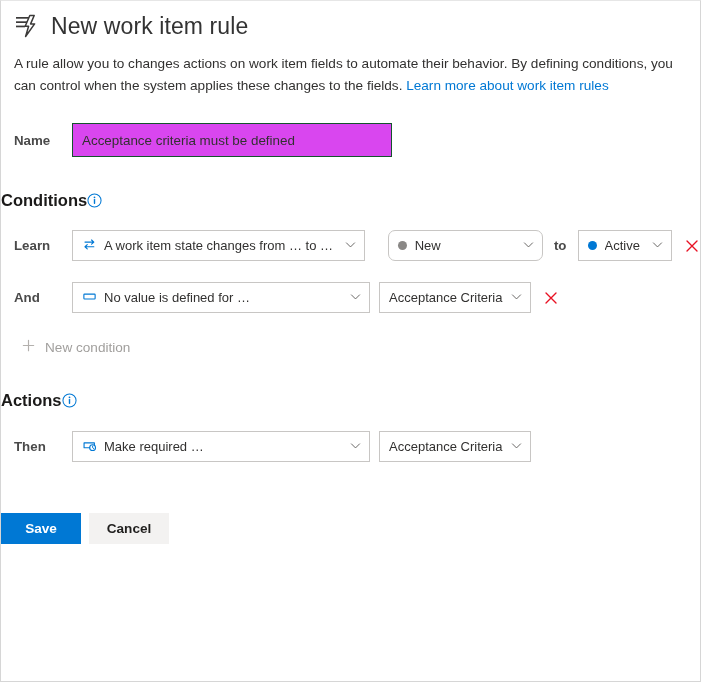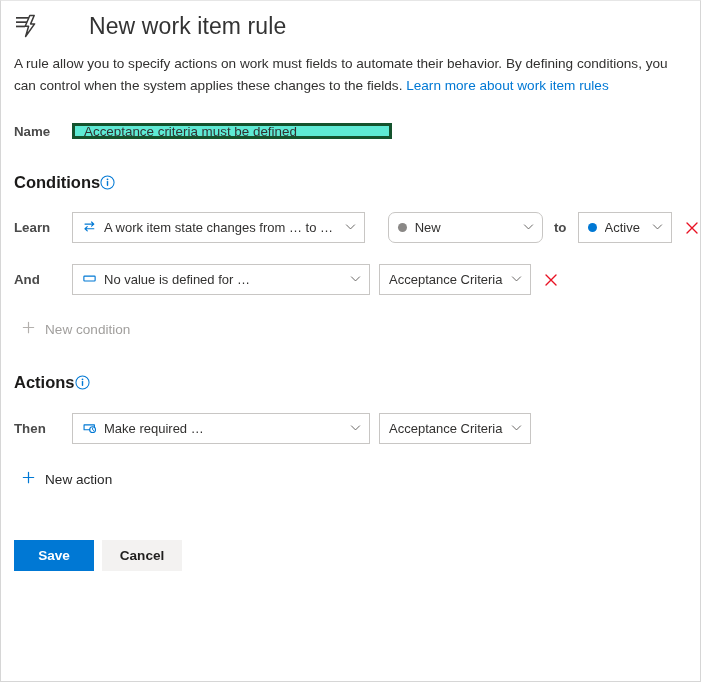--- a/index.html
+++ b/index.html
@@ -31,21 +31,20 @@
     padding: 12px 0 0 13px;
   }
   .rule-icon { width: 26px; height: 26px; display: block; flex: none; }
   .page-title {
     font-size: 23px;
     font-weight: 400;
     color: #333333;
     letter-spacing: 0.1px;
     line-height: 1;
     white-space: nowrap;
-    margin-left: 38px;
   }
 
   .desc {
     margin: 14px 13px 0 13px;
     font-size: 13.6px;
     line-height: 22px;
     color: #323130;
     max-width: 660px;
   }
   .desc a {
@@ -62,36 +61,36 @@
   .row-label {
     font-size: 13.3px;
     font-weight: bold;
     color: #4a4a4a;
     width: 58px;
     flex: none;
   }
 
   
   .text-input {
-    height: 16px;
+    height: 34px;
     width: 320px;
-    border: 3px solid #14532d;
-    background: #5eead4;
+    border: 1px solid #14532d;
+    background: #d946ef;
     font-family: "Liberation Sans", sans-serif;
     font-size: 13.4px;
     color: #323130;
     padding: 0 9px;
     outline: none;
   }
 
   
   .section-head {
     display: flex;
     align-items: center;
-    padding-left: 13px;
+    padding-left: 0;
     font-size: 16.5px;
     font-weight: bold;
     color: #1b1a19;
   }
   .info-icon { width: 15px; height: 15px; display: block; }
 
   
   .dd {
     height: 31px;
     border: 1px solid #c8c6c4;
@@ -150,21 +149,20 @@
     font-family: "Liberation Sans", sans-serif;
   }
   .addlink .plus { display:block; flex:none; }
   .addlink.disabled { color: #a19f9d; cursor: default; }
   .addlink.enabled  { color: #262626; }
 
   
   .footer {
     display: flex;
     gap: 8px;
-    padding-left: 13px;
   }
   .btn {
     height: 31px;
     min-width: 80px;
     border: none;
     font-family: "Liberation Sans", sans-serif;
     font-size: 13.6px;
     font-weight: bold;
     cursor: pointer;
     padding: 0 16px;
@@ -183,21 +181,21 @@
         <rect x="2" y="4" width="16" height="1.7" fill="#3b3a39"></rect>
         <rect x="2" y="8.3" width="13" height="1.7" fill="#3b3a39"></rect>
         <rect x="2" y="12.6" width="9" height="1.7" fill="#3b3a39"></rect>
         <path d="M15.8 2.5 L11.2 13.2 L14.6 13.2 L11.6 23.5 L20.6 10.9 L16.6 10.9 L20.2 2.5 Z" fill="#ffffff" stroke="#3b3a39" stroke-width="1.5" stroke-linejoin="round"></path>
       </svg>
     </span>
     <div class="page-title">New work item rule</div>
   </div>
 
   <div class="desc">
-    <span>A rule allow you to specify actions on work must fields to automate their behavior. By defining conditions,</span>
+    <span>A rule allow you to changes actions on work item fields to automate their behavior. By defining conditions,</span>
     <span>you can control when the system applies these changes to the fields.</span>
     <a href="#">Learn more about work item rules</a>
   </div>
 
   <div class="row" style="margin-top:26px;">
     <div class="row-label">Name</div>
     <input class="text-input" type="text" value="Acceptance criteria must be defined" style="">
   </div>
 
   <div class="section-head" style="margin-top:34px;">
@@ -333,27 +331,19 @@
     <div class="dd dd-field" style="margin-left:9px;">
       <span class="dd-text">Acceptance Criteria</span>
       <span class="chev">
         <svg width="13" height="13" viewBox="0 0 16 16" aria-hidden="true">
           <path d="M3 6 L8 11 L13 6" fill="none" stroke="#605e5c" stroke-width="1.15" stroke-linecap="round" stroke-linejoin="round"></path>
         </svg>
       </span>
     </div>
   </div>
 
-  <button class="addlink enabled" style="margin-top:25px;">
-    <span class="plus">
-      <svg width="15" height="15" viewBox="0 0 16 16" aria-hidden="true">
-        <path d="M8 2.5 V13.5 M2.5 8 H13.5" fill="none" stroke="#0078d4" stroke-width="1.3" stroke-linecap="round"></path>
-      </svg>
-    </span>
-    <span>New action</span>
-  </button>
 
   <div class="footer" style="margin-top:51px;">
     <button class="btn btn-primary">Save</button>
     <button class="btn btn-default">Cancel</button>
   </div>
 
 </div>
 
 </body></html>

